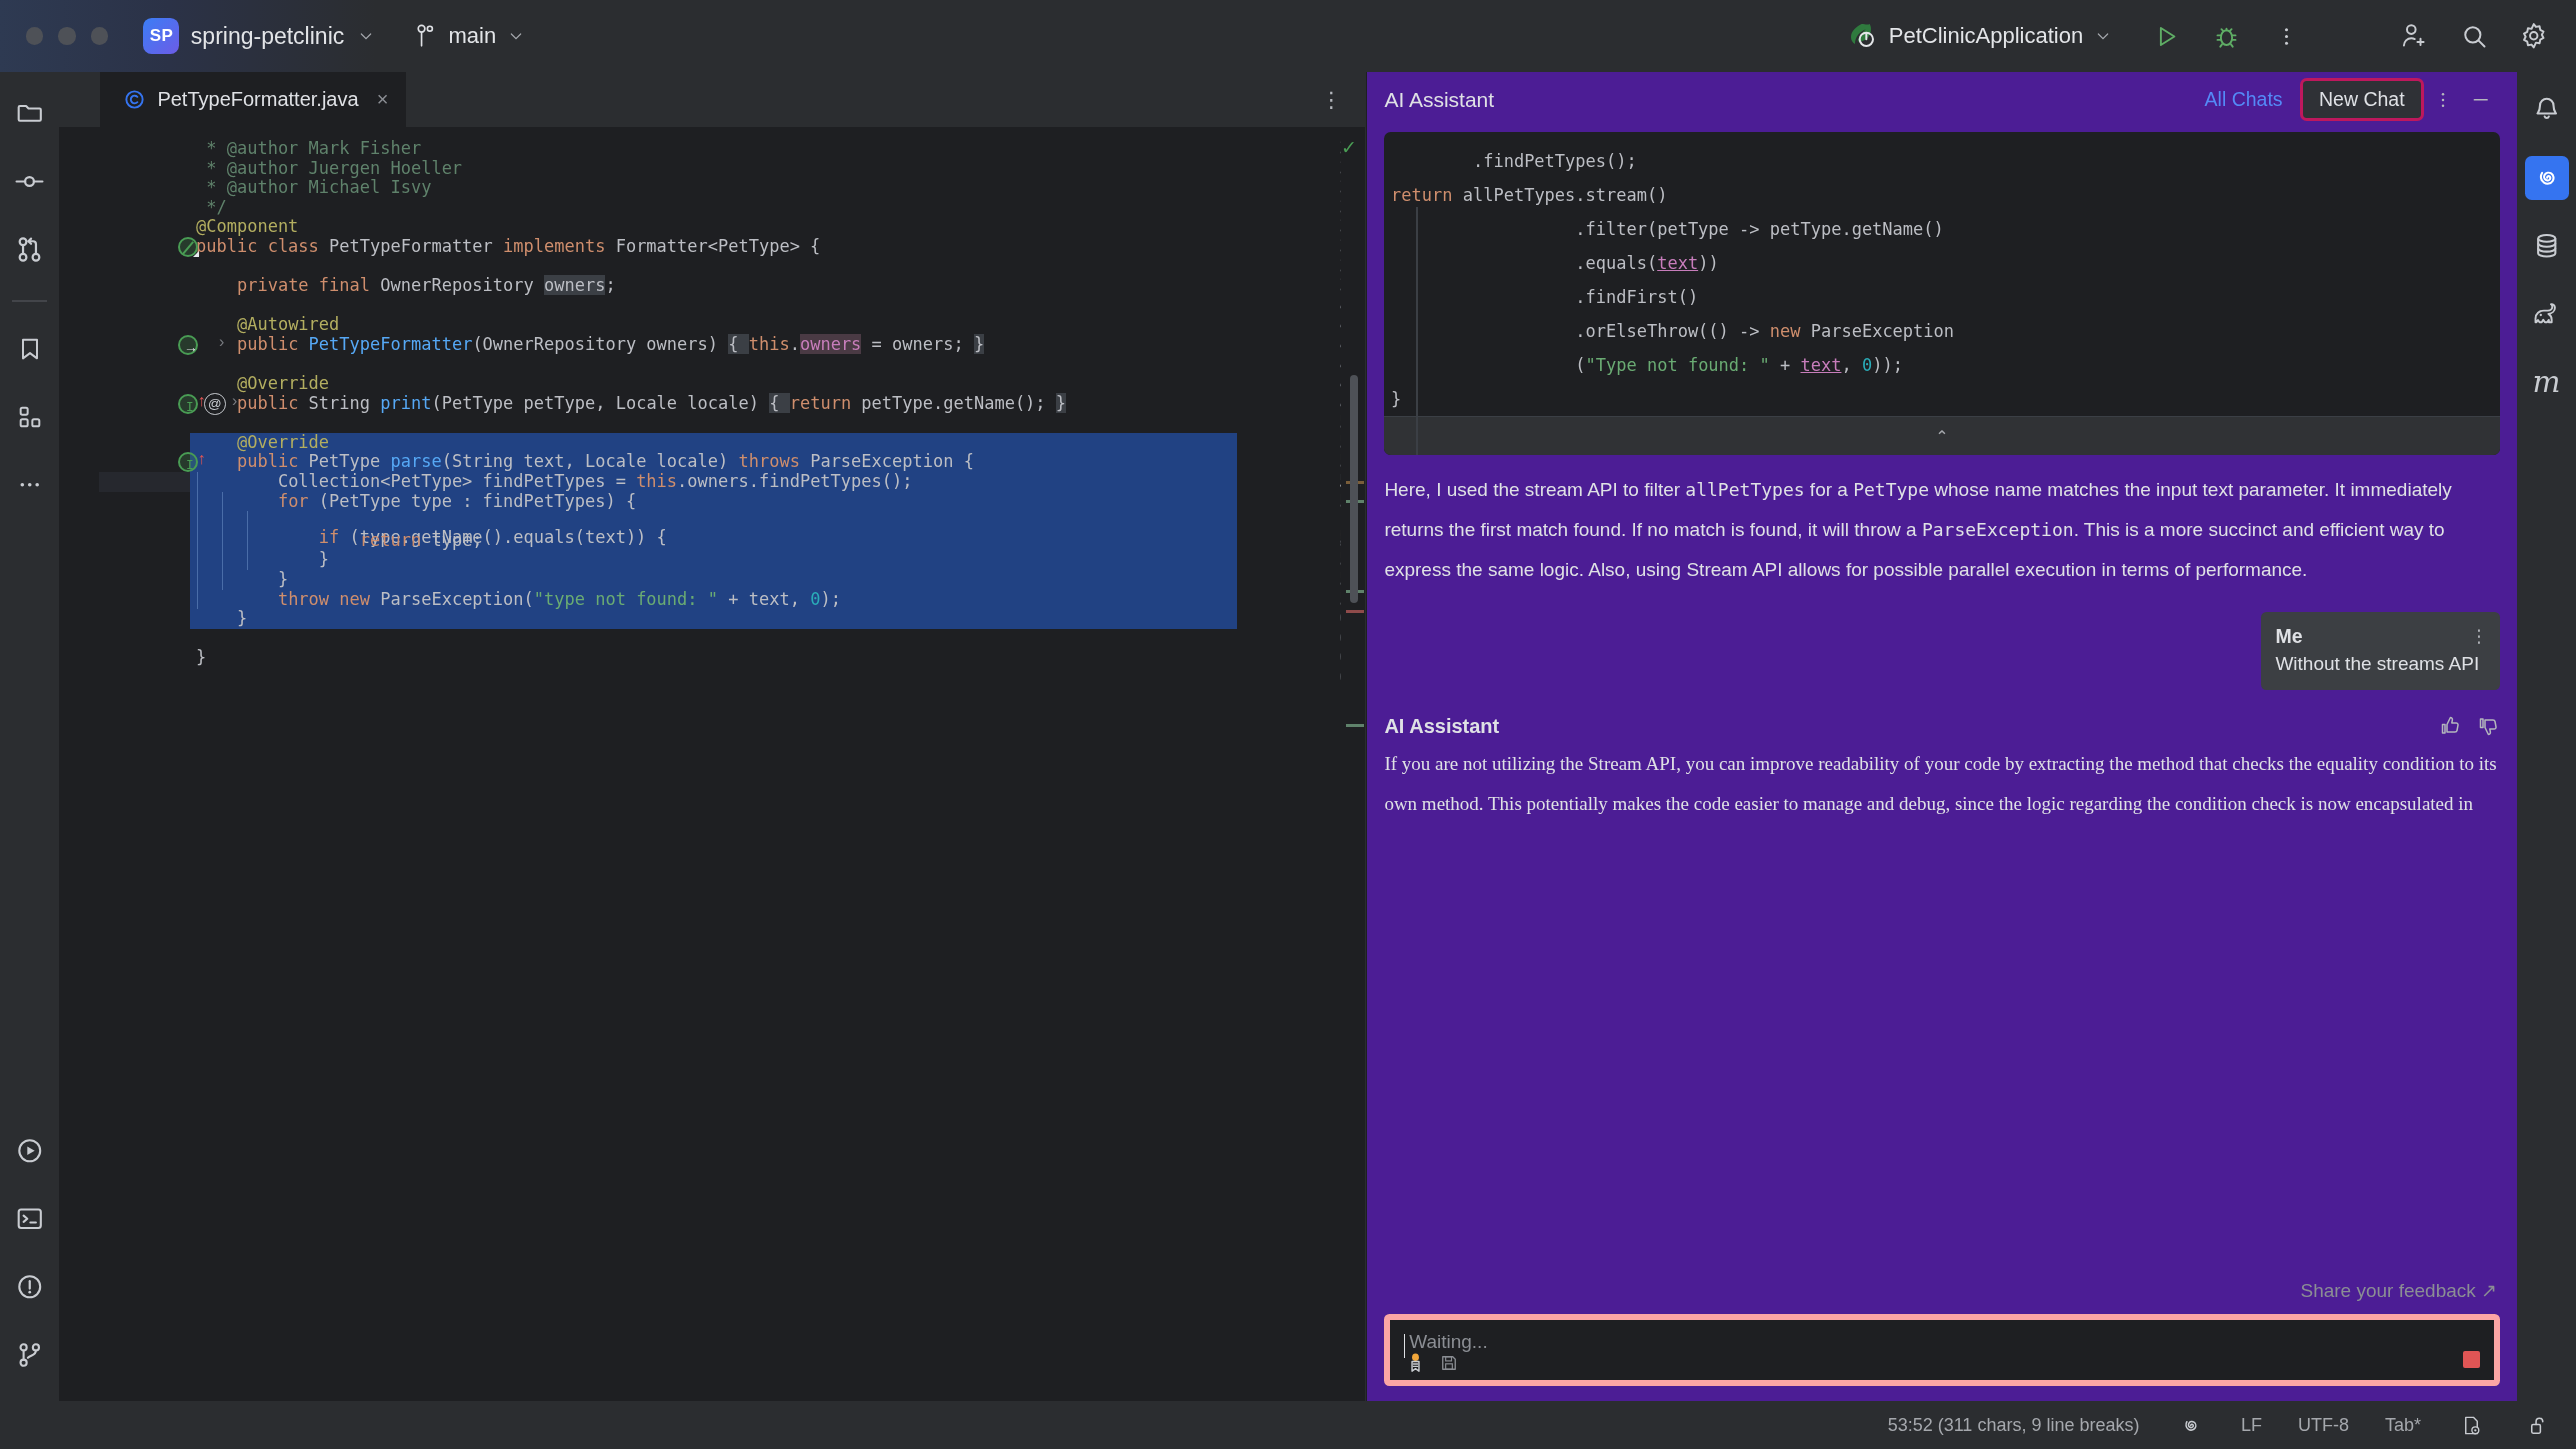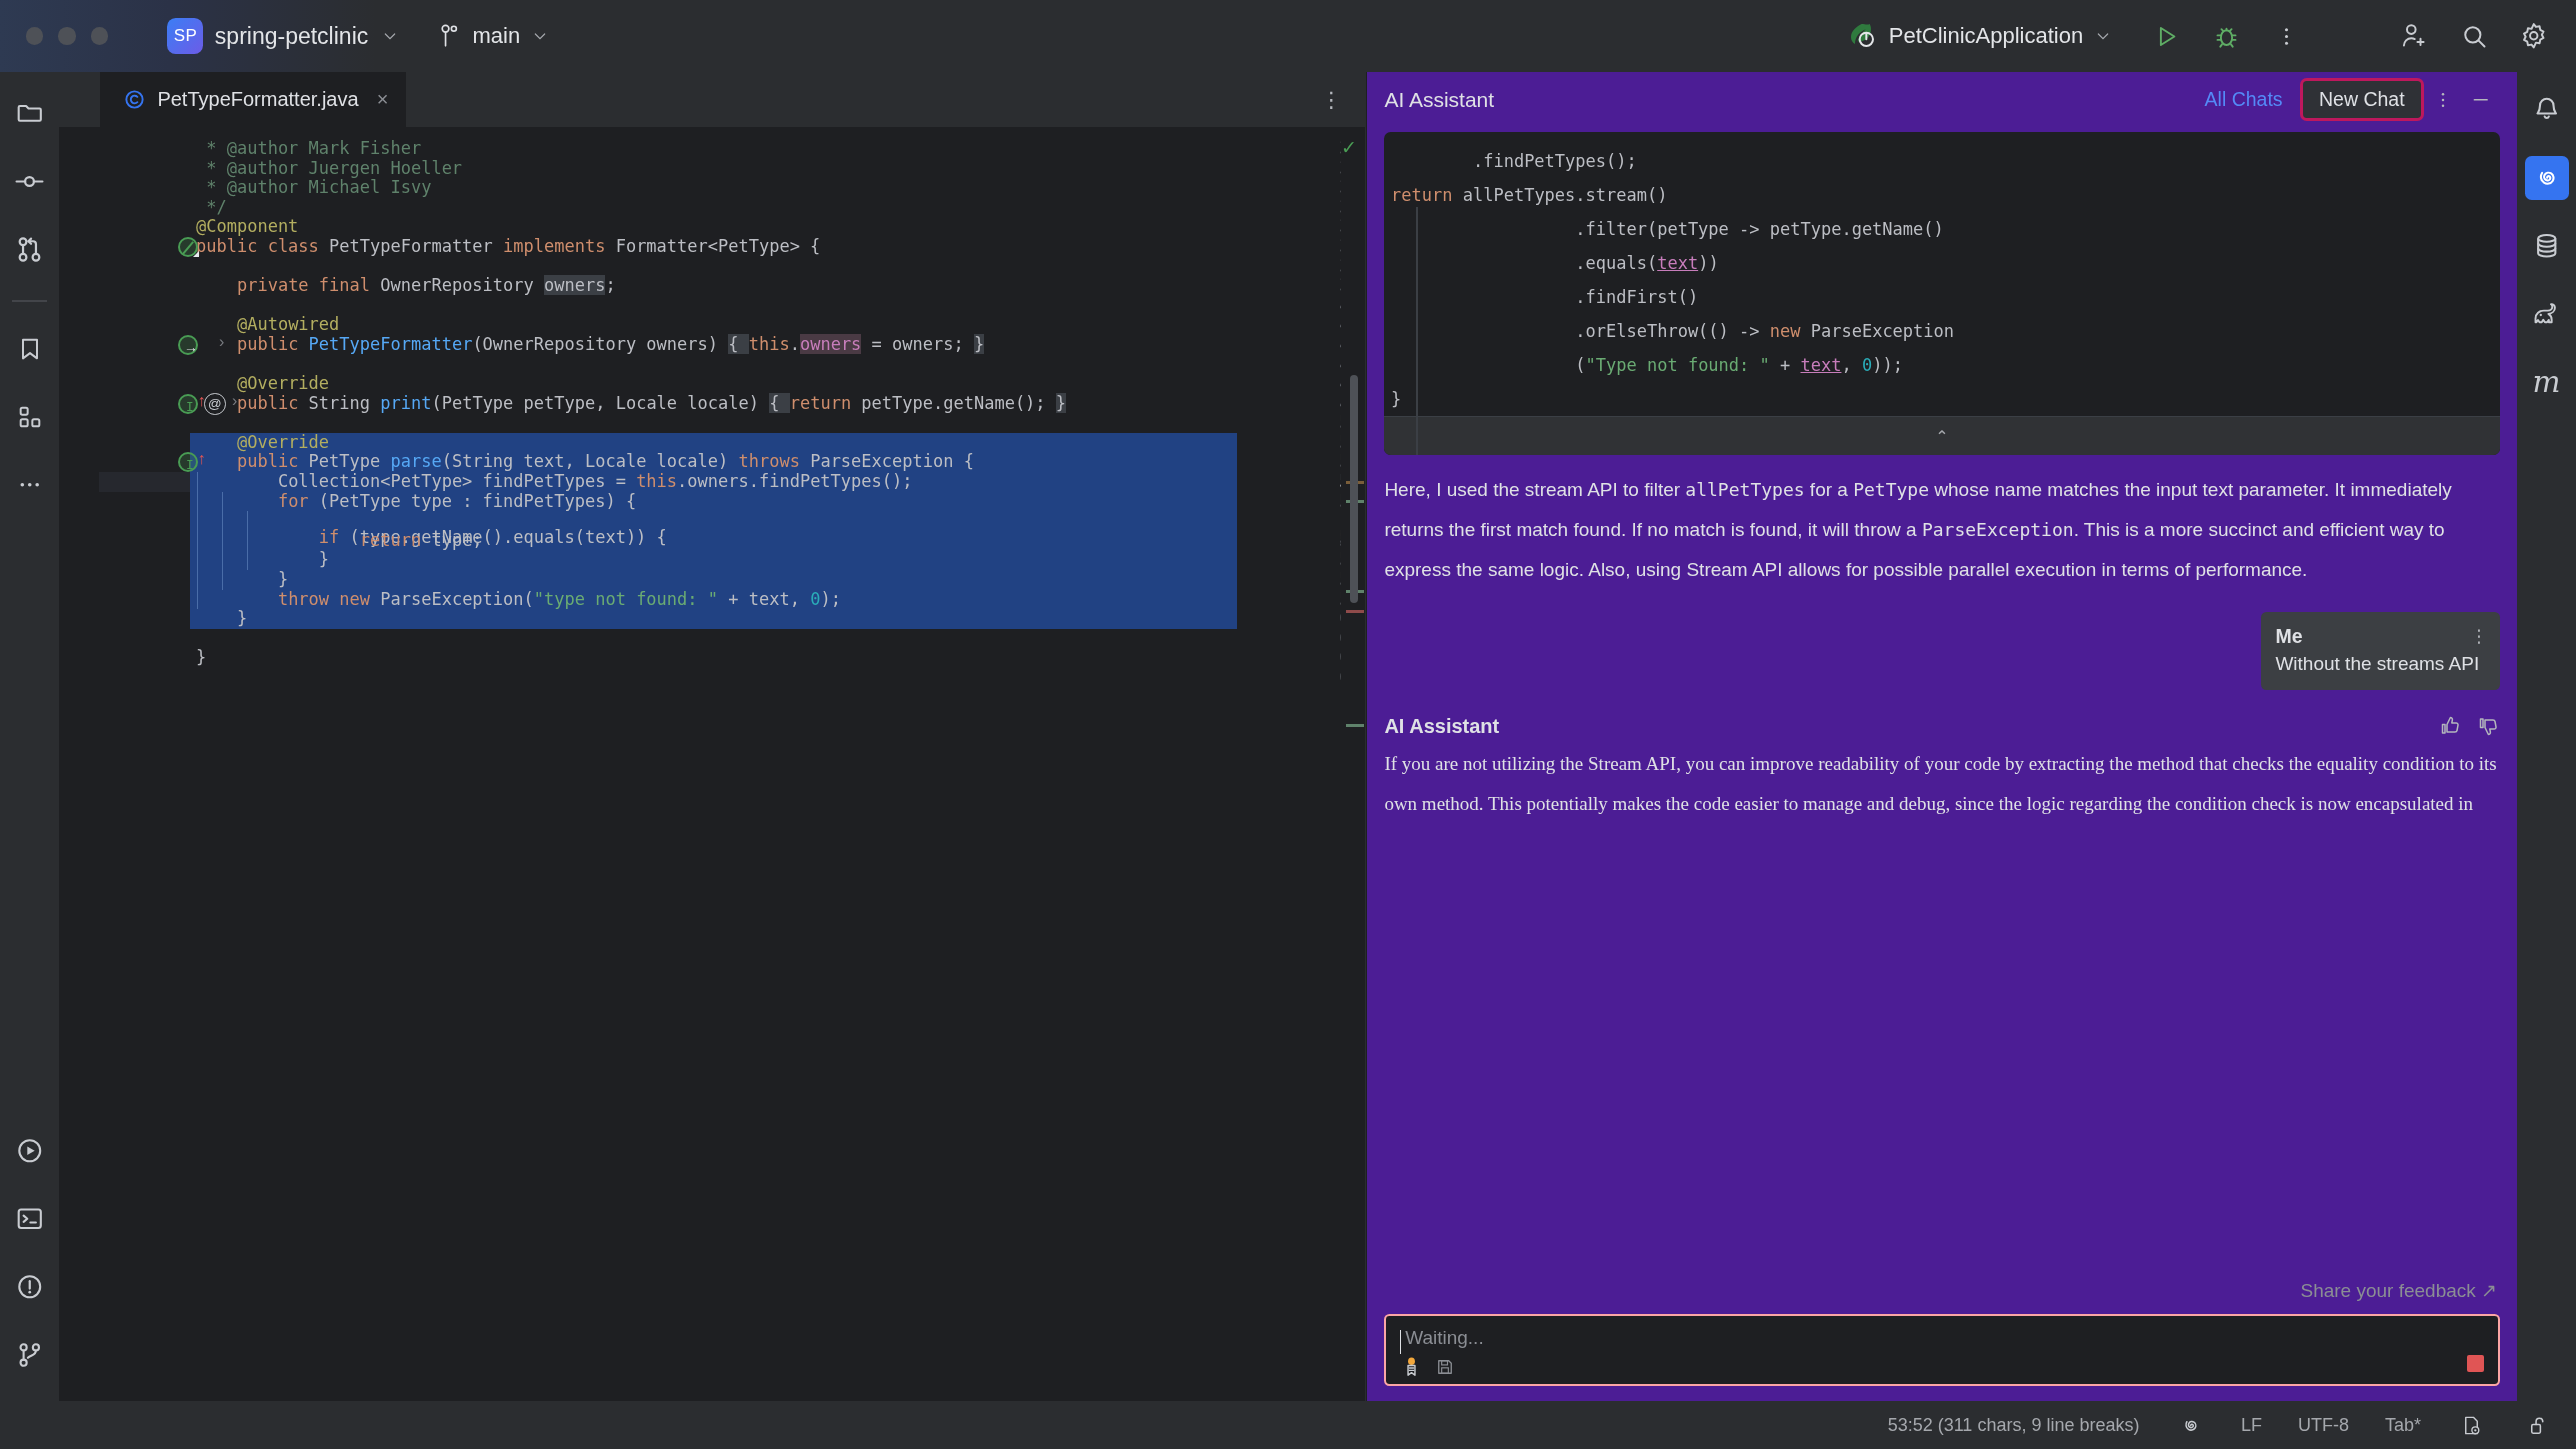--- a/index.html
+++ b/index.html
@@ -26,24 +26,23 @@
   }
   .traffic { display:flex; gap:15.4px; padding-left:25.5px; align-items:center; position:relative; z-index:2;}
   .dot { width:17.4px; height:17.4px; border-radius:50%; background:#4e5157; }
   .proj-chip {
     display:flex; align-items:center; gap:11.4px;
     margin-left:35px; position:relative; z-index:2;
   }
   .proj-badge {
     width:36px; height:36px; border-radius:8.7px;
     background:linear-gradient(135deg,#3b7ef5 0%,#6c5ce7 100%);
-    color:#fff; font-size:17px; font-weight:normal;
+    color:#fff; font-size:17px; font-weight:bold;
     display:flex; align-items:center; justify-content:center;
     letter-spacing:0.3px;
-    margin-left:24px;
   }
   .proj-name { font-size:23px; color:#e3e5e8; }
   .chev { font-size:15.4px; color:#a5a8ad; margin-left:2px; }
   .branch {
     display:flex; align-items:center; gap:9.4px;
     margin-left:40px; position:relative; z-index:2;
   }
   .branch-name { font-size:22px; color:#e3e5e8; }
   .tb-right {
     margin-left:auto; display:flex; align-items:center; gap:16px; padding-right:20px;
@@ -199,21 +198,21 @@
 
   .ai-msg-head { display:flex; align-items:center; margin-top:24px; }
   .ai-msg-name { font-size:20px; font-weight:bold; color:#dfe1e5; }
   .ai-msg-actions { margin-left:auto; display:flex; gap:13.4px; }
 
   .ai-feedback {
     text-align:right; font-size:19px; color:#8b8e94; padding:0 20px 12px 0;
   }
   .ai-input-wrap { padding:0 17.4px 14.8px 17.4px; }
   .ai-input {
-    border:2px solid #fca5a5; border-radius:5.4px; background:#1e1f22;
+    border:6px solid #fca5a5; border-radius:5.4px; background:#1e1f22;
     height:72px; position:relative; padding:10.7px 13.4px;
   }
   .ai-caret { position:absolute; left:13.4px; top:13.4px; width:1.3px; height:24px; background:#dfe1e5; }
   .ai-placeholder { font-size:19px; color:#8b8e94; margin-left:5.4px; }
   .ai-input-icons { position:absolute; left:13.4px; bottom:5.4px; display:flex; gap:12px; align-items:center; }
   .ai-stop { position:absolute; right:13.4px; bottom:12px; width:17.4px; height:17.4px; background:#e05555; border-radius:2px; }
 
   
   .statusbar {
     height:48px; min-height:48px; background:#2b2d30;

